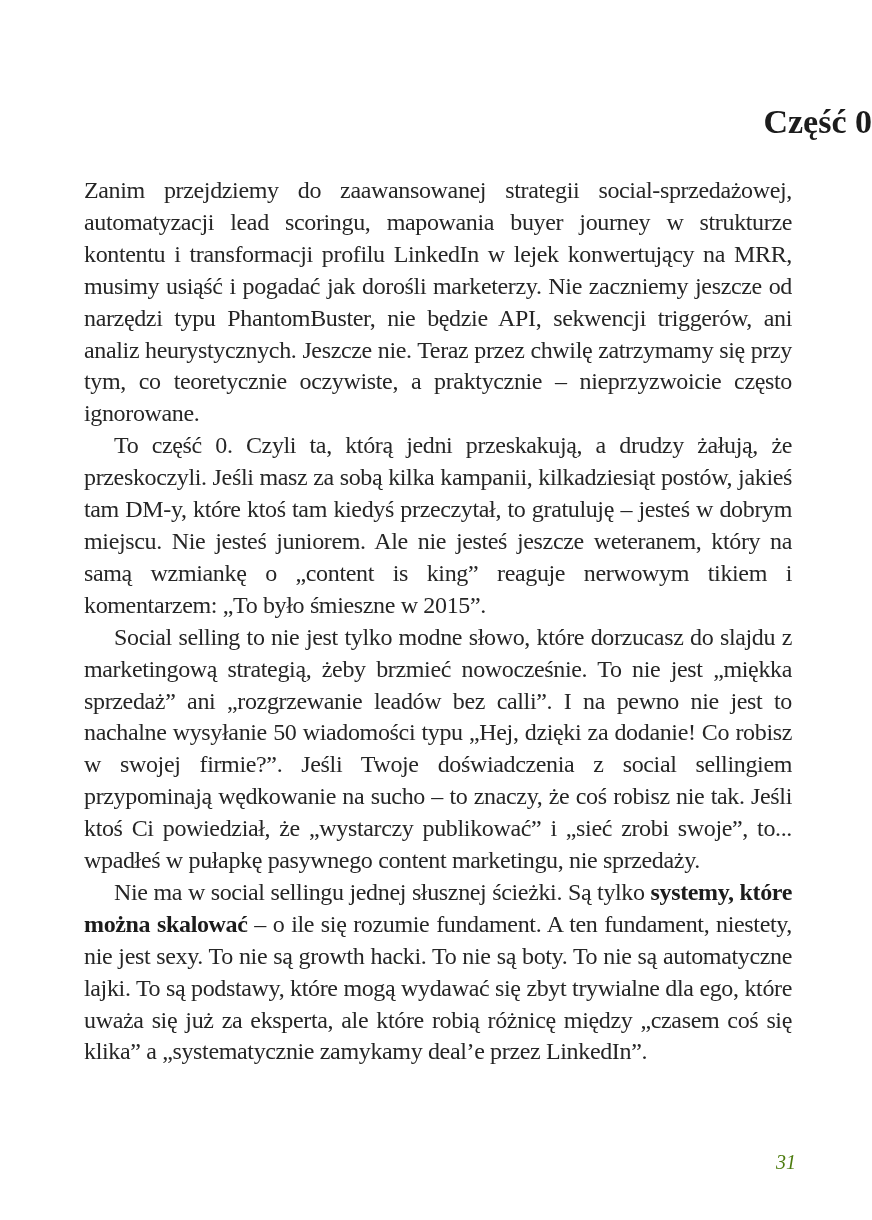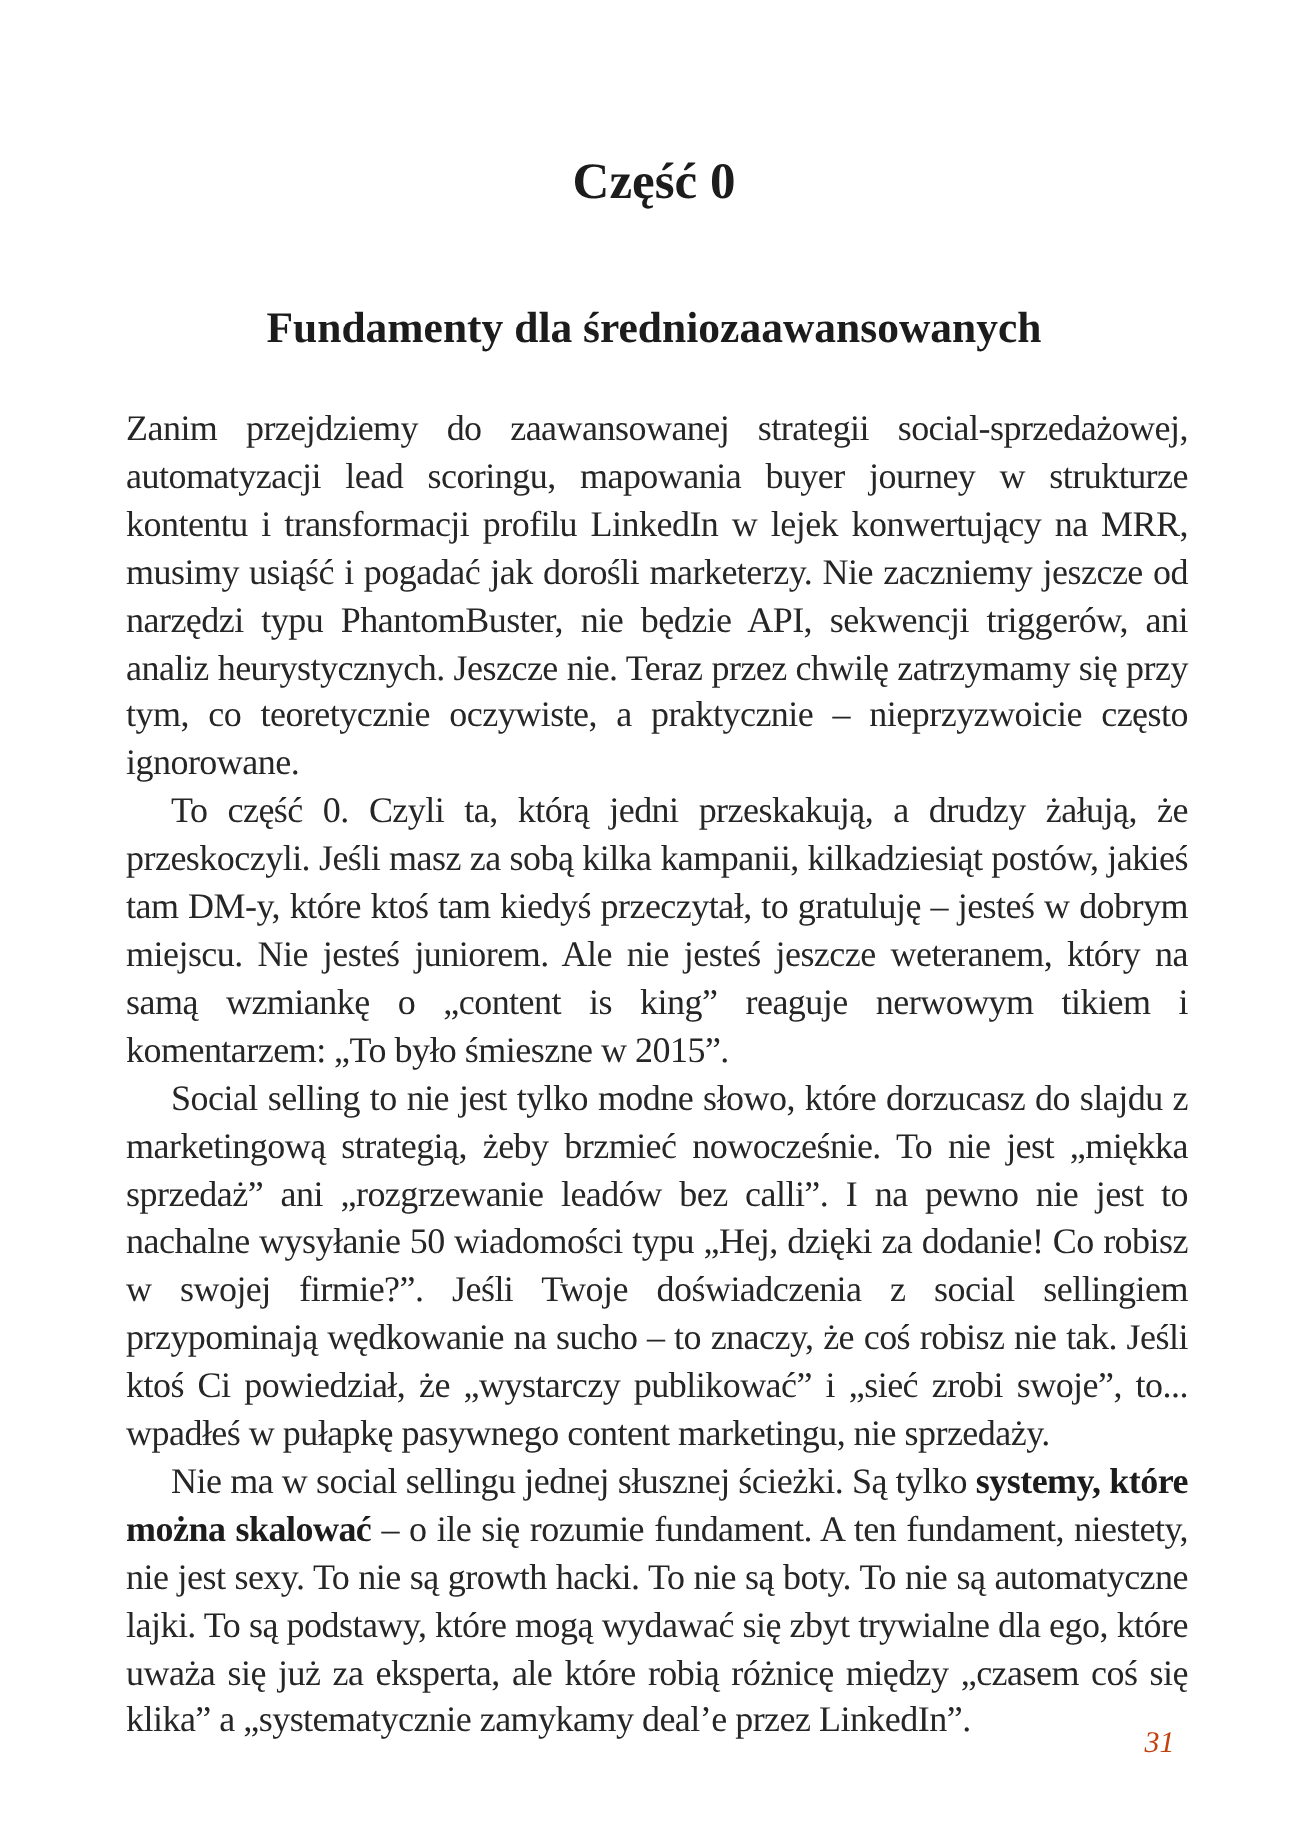--- a/index.html
+++ b/index.html
@@ -13,21 +13,21 @@
     height: 1220px;
     background: #ffffff;
     color: #212121;
     font-family: "Liberation Serif", "DejaVu Serif", serif;
     box-sizing: border-box;
     overflow: hidden;
   }
   .part-title {
     margin: 0;
     padding-top: 101px;
-    text-align: center;
+    text-align: right;
     font-size: 34px;
     line-height: 42px;
     font-weight: 700;
     letter-spacing: 0;
     color: #1c1c1c;
   }
   .chapter-title {
     margin: 56px 0 0 0;
     text-align: center;
     font-size: 29px;
@@ -49,35 +49,34 @@
   }
   .body-text p.no-indent {
     text-indent: 0;
   }
   .bold-emphasis {
     font-weight: 700;
     color: #1c1c1c;
   }
   .page-number {
     position: absolute;
-    right: 89px;
+    right: 76px;
     bottom: 46px;
     font-size: 20px;
     font-style: italic;
-    color: #c2410c;
+    color: #4d7c0f;
   }
 </style>
 </head>
 <body>
 
 <div class="book-page">
 
   <h1 class="part-title">Część 0</h1>
 
-  <h2 class="chapter-title">Fundamenty dla średniozaawansowanych</h2>
 
   <div class="body-text">
 
     <p class="no-indent">Zanim przejdziemy do zaawansowanej strategii social-sprzedażowej, automatyzacji lead scoringu, mapowania buyer journey w strukturze kontentu i transformacji profilu LinkedIn w lejek konwertujący na MRR, musimy usiąść i pogadać jak dorośli marketerzy. Nie zaczniemy jeszcze od narzędzi typu PhantomBuster, nie będzie API, sekwencji triggerów, ani analiz heurystycznych. Jeszcze nie. Teraz przez chwilę zatrzymamy się przy tym, co teoretycznie oczywiste, a praktycznie – nieprzyzwoicie często ignorowane.</p>
 
     <p>To część 0. Czyli ta, którą jedni przeskakują, a drudzy żałują, że przeskoczyli. Jeśli masz za sobą kilka kampanii, kilkadziesiąt postów, jakieś tam DM-y, które ktoś tam kiedyś przeczytał, to gratuluję – jesteś w dobrym miejscu. Nie jesteś juniorem. Ale nie jesteś jeszcze weteranem, który na samą wzmiankę o „content is king” reaguje nerwowym tikiem i komentarzem: „To było śmieszne w 2015”.</p>
 
     <p>Social selling to nie jest tylko modne słowo, które dorzucasz do slajdu z marketingową strategią, żeby brzmieć nowocześnie. To nie jest „miękka sprzedaż” ani „rozgrzewanie leadów bez calli”. I na pewno nie jest to nachalne wysyłanie 50 wiadomości typu „Hej, dzięki za dodanie! Co robisz w swojej firmie?”. Jeśli Twoje doświadczenia z social sellingiem przypominają wędkowanie na sucho – to znaczy, że coś robisz nie tak. Jeśli ktoś Ci powiedział, że „wystarczy publikować” i „sieć zrobi swoje”, to... wpadłeś w pułapkę pasywnego content marketingu, nie sprzedaży.</p>
 
     <p><span>Nie ma w social sellingu jednej słusznej ścieżki. Są tylko </span><span class="bold-emphasis">systemy, które można skalować</span><span> – o ile się rozumie fundament. A ten fundament, niestety, nie jest sexy. To nie są growth hacki. To nie są boty. To nie są automatyczne lajki. To są podstawy, które mogą wydawać się zbyt trywialne dla ego, które uważa się już za eksperta, ale które robią różnicę między „czasem coś się klika” a „systematycznie zamykamy deal’e przez LinkedIn”.</span></p>

